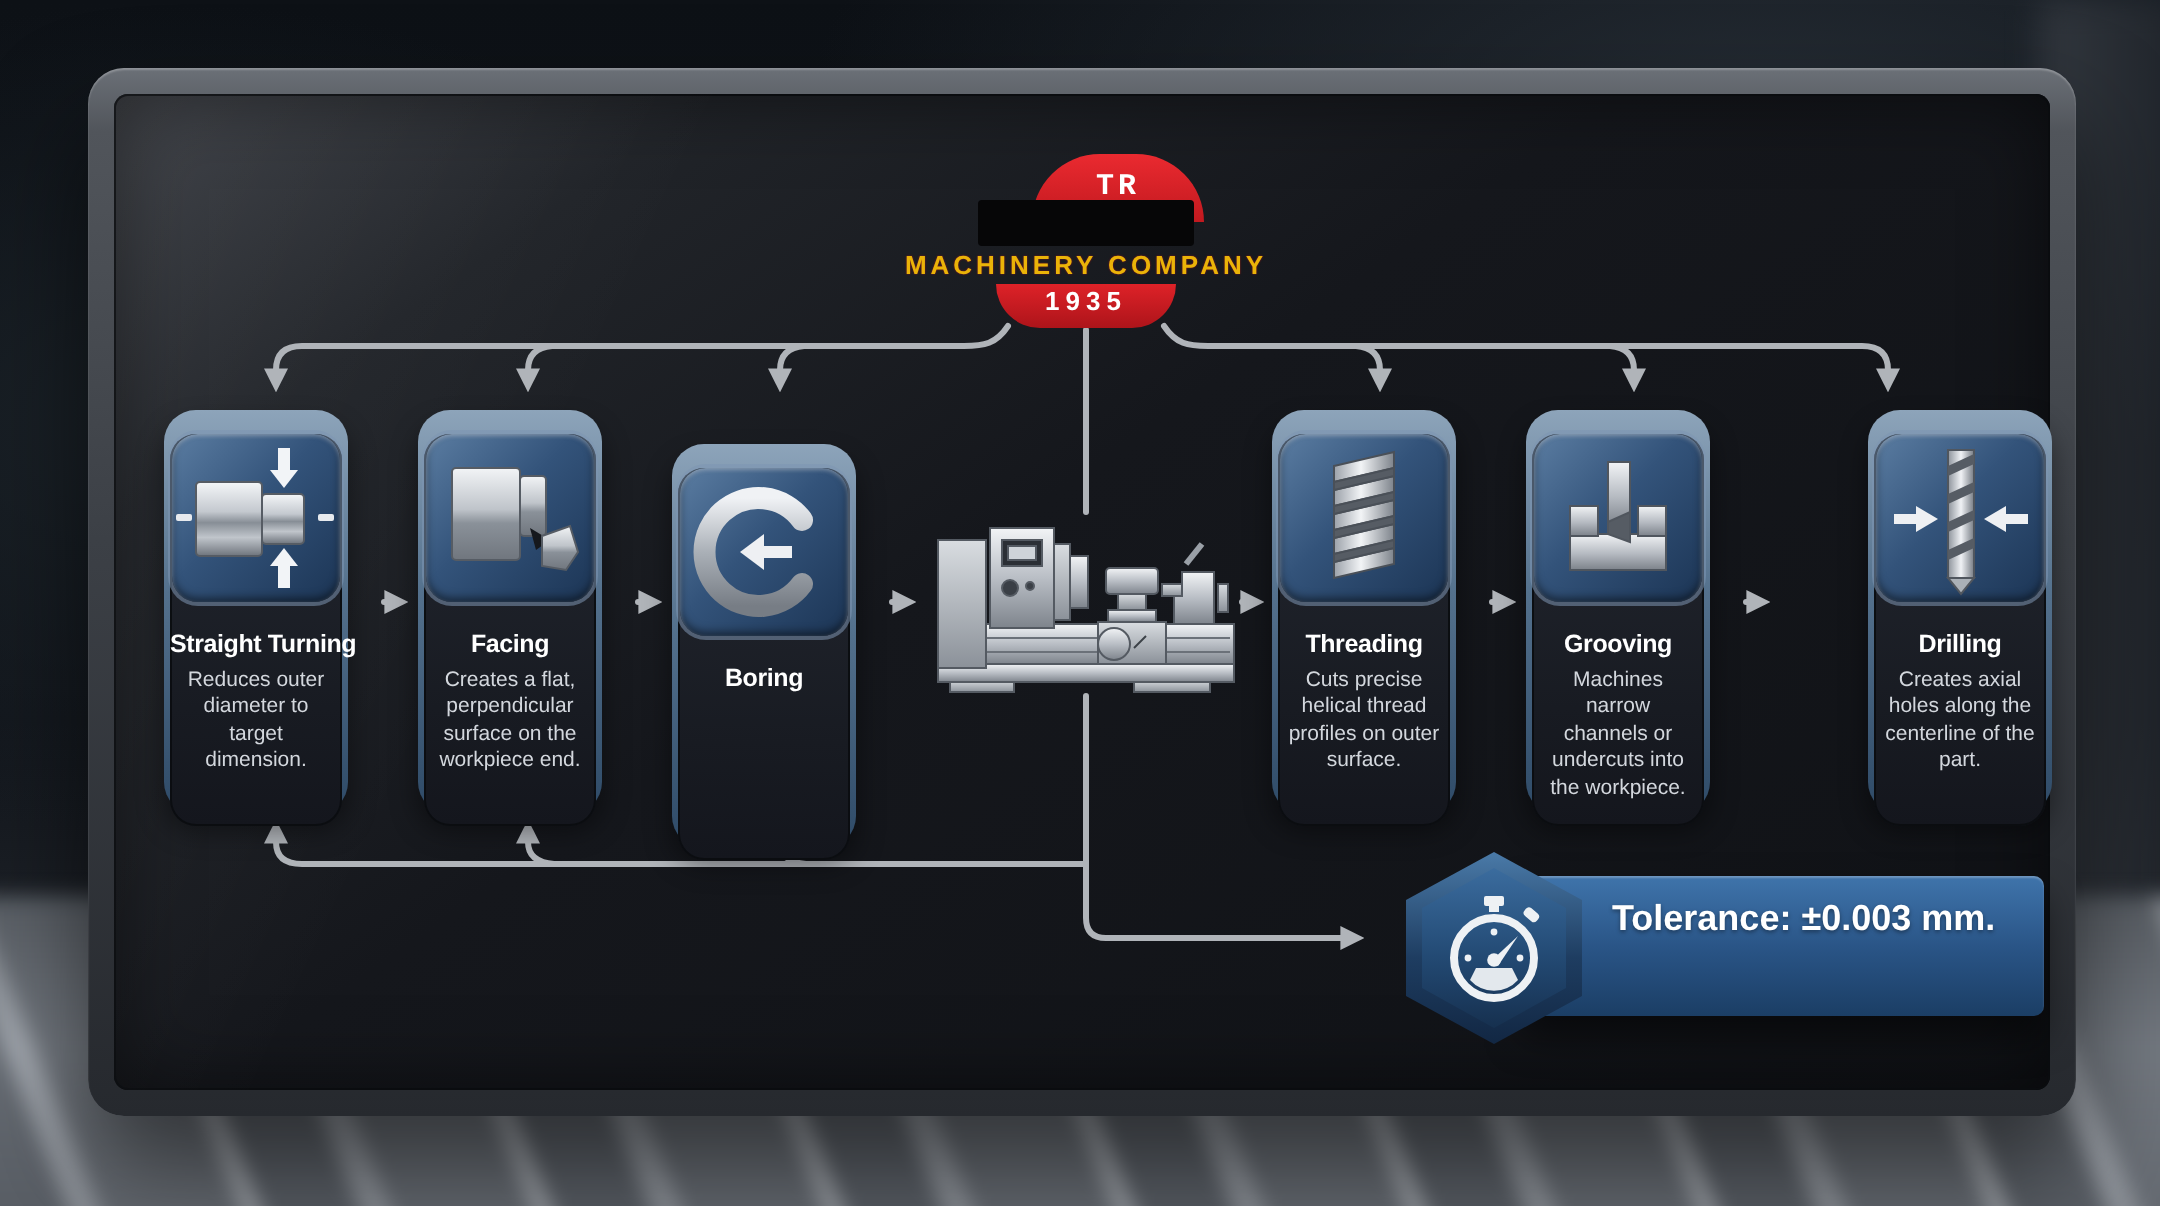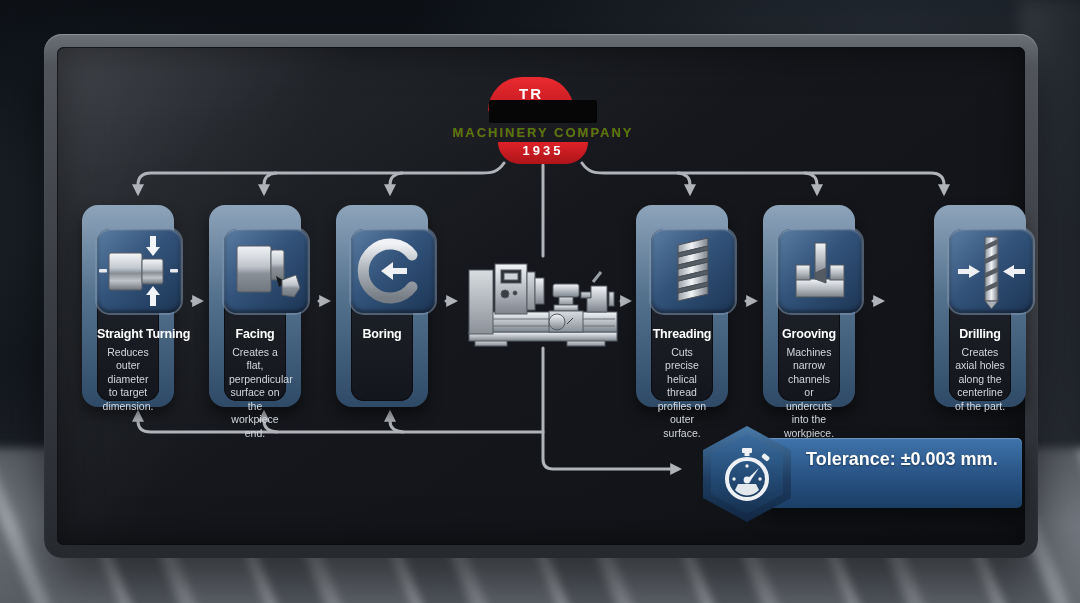--- a/index.html
+++ b/index.html
@@ -42,50 +42,50 @@
     box-shadow:inset 0 0 0 1px #0a0c0f, inset 0 0 40px rgba(0,0,0,.55);
   }
   .screen::after{
     content:"";position:absolute;inset:0;pointer-events:none;
     background:linear-gradient(115deg, rgba(255,255,255,.05) 0%, rgba(255,255,255,0) 26%);
   }
   
   .connectors{position:absolute;left:0;top:0;width:1080px;height:603px;pointer-events:none;}
   
   .logo-cap{
-    position:absolute;left:488px;top:77px;width:86px;height:26px;
+    position:absolute;left:516px;top:77px;width:86px;height:26px;
     border-radius:43px 43px 0 0;background:linear-gradient(180deg,#ea2a30,#c2191f);
     color:#fff;font-weight:800;font-size:15px;letter-spacing:2px;text-align:center;
-    padding-top:8px;box-sizing:content-box;
+    padding-top:8px;box-sizing:content-box;font-family:Liberation Mono, monospace;
   }
   .logo-bar{position:absolute;left:489px;top:100px;width:108px;height:23px;background:#060607;border-radius:2px;}
   .logo-company{
     position:absolute;left:403px;top:125px;width:280px;text-align:center;
-    color:#4d7c0f;font-weight:800;font-size:13px;letter-spacing:2px;
+    color:#eab308;font-weight:800;font-size:13px;letter-spacing:2px;
     text-shadow:0 0 1px rgba(232,25,31,.6);
   }
   .logo-bowl{
     position:absolute;left:498px;top:142px;width:90px;height:22px;
     border-radius:0 0 45px 45px;background:linear-gradient(180deg,#de2228,#ad141a);
     color:#fff;font-weight:800;font-size:13px;letter-spacing:3px;text-align:center;padding-top:1px;
     box-sizing:border-box;
   }
   
   .card{
-    position:absolute;top:205px;width:92px;height:202px;border-radius:16px;padding:15px;
+    position:absolute;top:205px;width:92px;height:202px;border-radius:16px;padding:3px;
     box-sizing:border-box;
     background:linear-gradient(180deg,#8da4ba 0%,#54718d 45%,#2e4a67 100%);
     box-shadow:0 8px 14px rgba(0,0,0,.45);
   }
   .card-inner{
     width:100%;height:100%;border-radius:13px;
     background:linear-gradient(180deg,#242831 0%,#181b22 70%,#14161d 100%);
     box-shadow:inset 0 0 0 1px rgba(10,12,16,.9);
   }
-  .c0{left:82px;} .c1{left:209px;} .c2{left:336px;}
+  .c0{left:82px;} .c1{left:209px;} .c2{left:336px;margin-top:17px;}
   .c3{left:636px;} .c4{left:763px;} .c5{left:934px;}
   .tile{
     width:84px;height:84px;margin:9px auto 0;border-radius:13px;position:relative;
     background:linear-gradient(135deg,#5b7da2 0%,#33537a 45%,#1c3555 100%);
     box-shadow:inset 0 1px 2px rgba(255,255,255,.35), inset 0 -2px 4px rgba(0,0,0,.5),
                0 0 0 2px rgba(125,150,178,.55);
   }
   .tile svg{position:absolute;inset:0;}
   .card-title{
     margin-top:14px;text-align:center;color:#fff;font-weight:700;font-size:12.5px;

